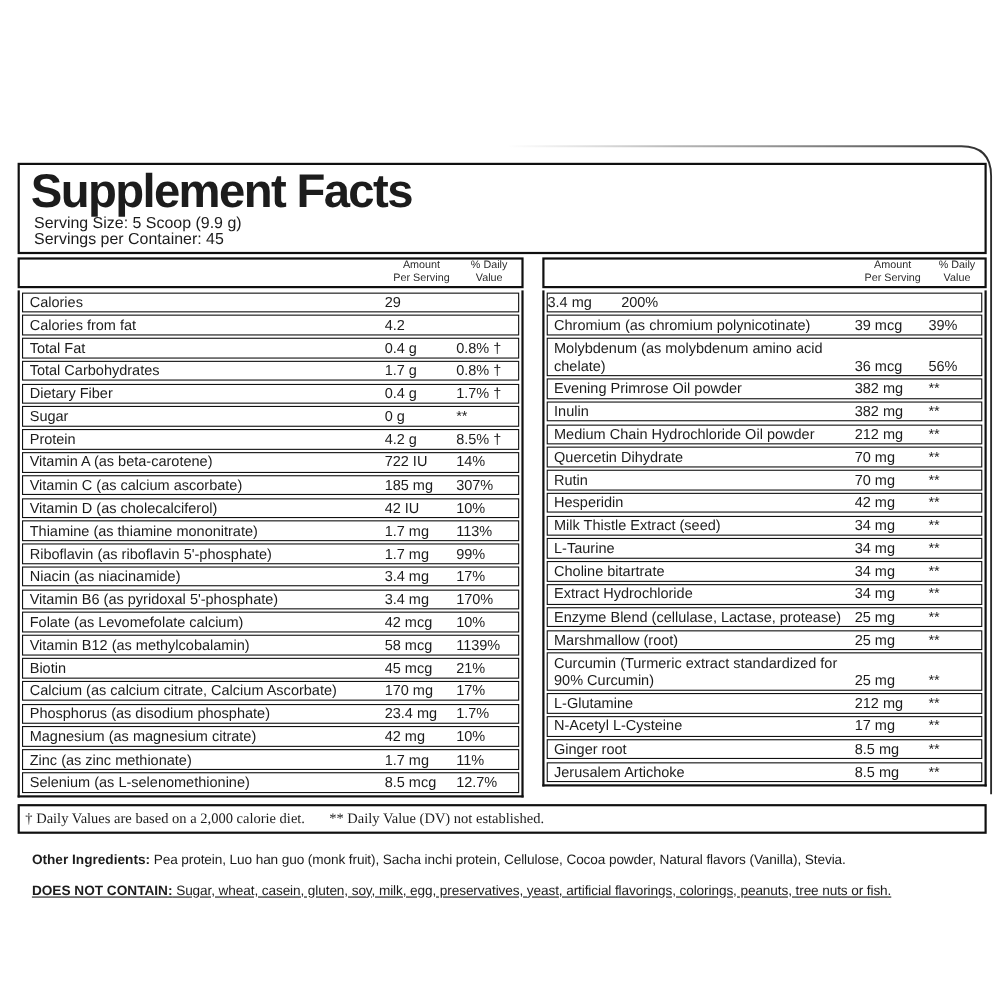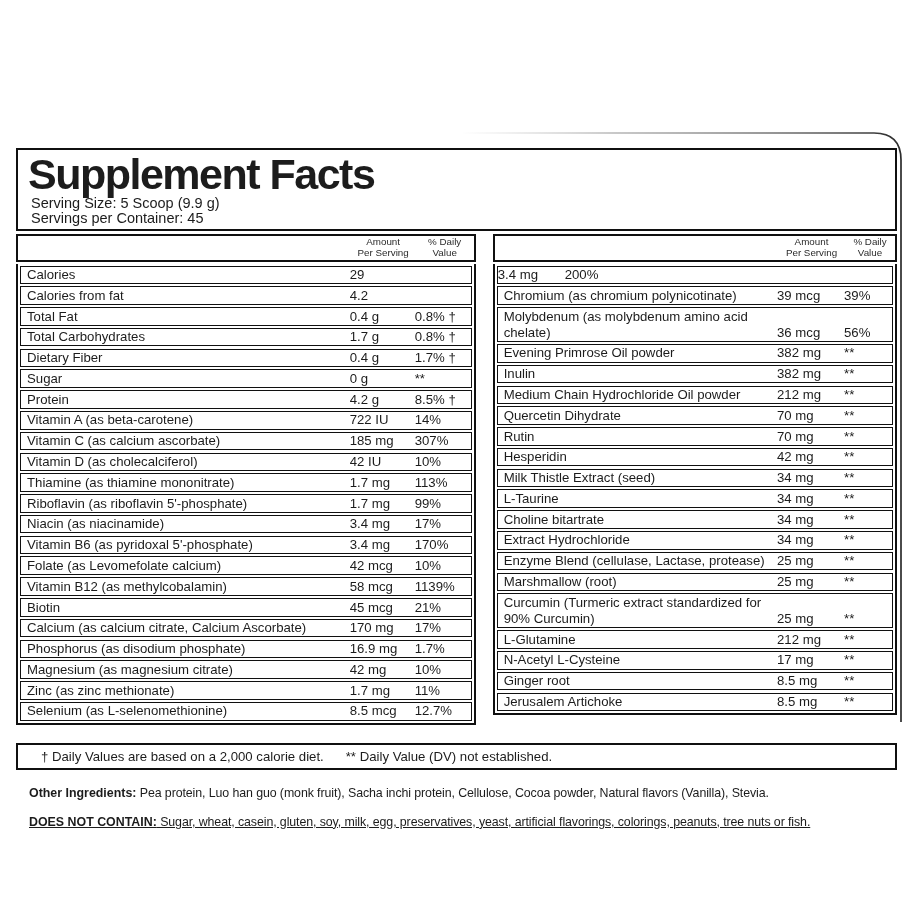--- a/index.html
+++ b/index.html
@@ -28,21 +28,21 @@
     display:flex;align-items:flex-end;border:1.5px solid #101010;
     box-sizing:border-box;min-height:17px;margin-bottom:2.2px;background:#fff;
   }
   .row:last-child{margin-bottom:0;}
   .cell{font-size:13.2px;line-height:1.22;padding-top:0.5px;}
   .cell.name{flex:1;padding-left:6px;padding-right:4px;}
   .col-left .cell.amt{width:65px;flex:none;}
   .col-left .cell.dv{width:56px;flex:none;}
   .col-right .cell.amt{width:67px;flex:none;}
   .col-right .cell.dv{width:48px;flex:none;}
-  .footnote-box{margin-top:18px;height:27px;display:flex;align-items:center;font-size:13.2px;padding-left:23px;}
+  .footnote-box{margin-top:6px;height:27px;display:flex;align-items:center;font-size:13.2px;padding-left:5px;font-family:Liberation Serif, serif;}
   .footnote-box .fn2{margin-left:22px;}
   .ingredients{margin:15px 0 0 13px;font-size:12.4px;letter-spacing:-0.1px;line-height:1.3;width:860px;}
   .ingredients + .ingredients{margin-top:13px;text-decoration:underline;}
   .ingredients b{letter-spacing:0;}
 </style>
 </head>
 <body>
 
 <div class="page">
 
@@ -165,21 +165,21 @@
               <span class="cell amt">45 mcg</span>
               <span class="cell dv">21%</span>
             </div>
             <div class="row">
               <span class="cell name">Calcium (as calcium citrate, Calcium Ascorbate)</span>
               <span class="cell amt">170 mg</span>
               <span class="cell dv">17%</span>
             </div>
             <div class="row">
               <span class="cell name">Phosphorus (as disodium phosphate)</span>
-              <span class="cell amt">16.9 mg</span>
+              <span class="cell amt">23.4 mg</span>
               <span class="cell dv">1.7%</span>
             </div>
             <div class="row">
               <span class="cell name">Magnesium (as magnesium citrate)</span>
               <span class="cell amt">42 mg</span>
               <span class="cell dv">10%</span>
             </div>
             <div class="row">
               <span class="cell name">Zinc (as zinc methionate)</span>
               <span class="cell amt">1.7 mg</span>

